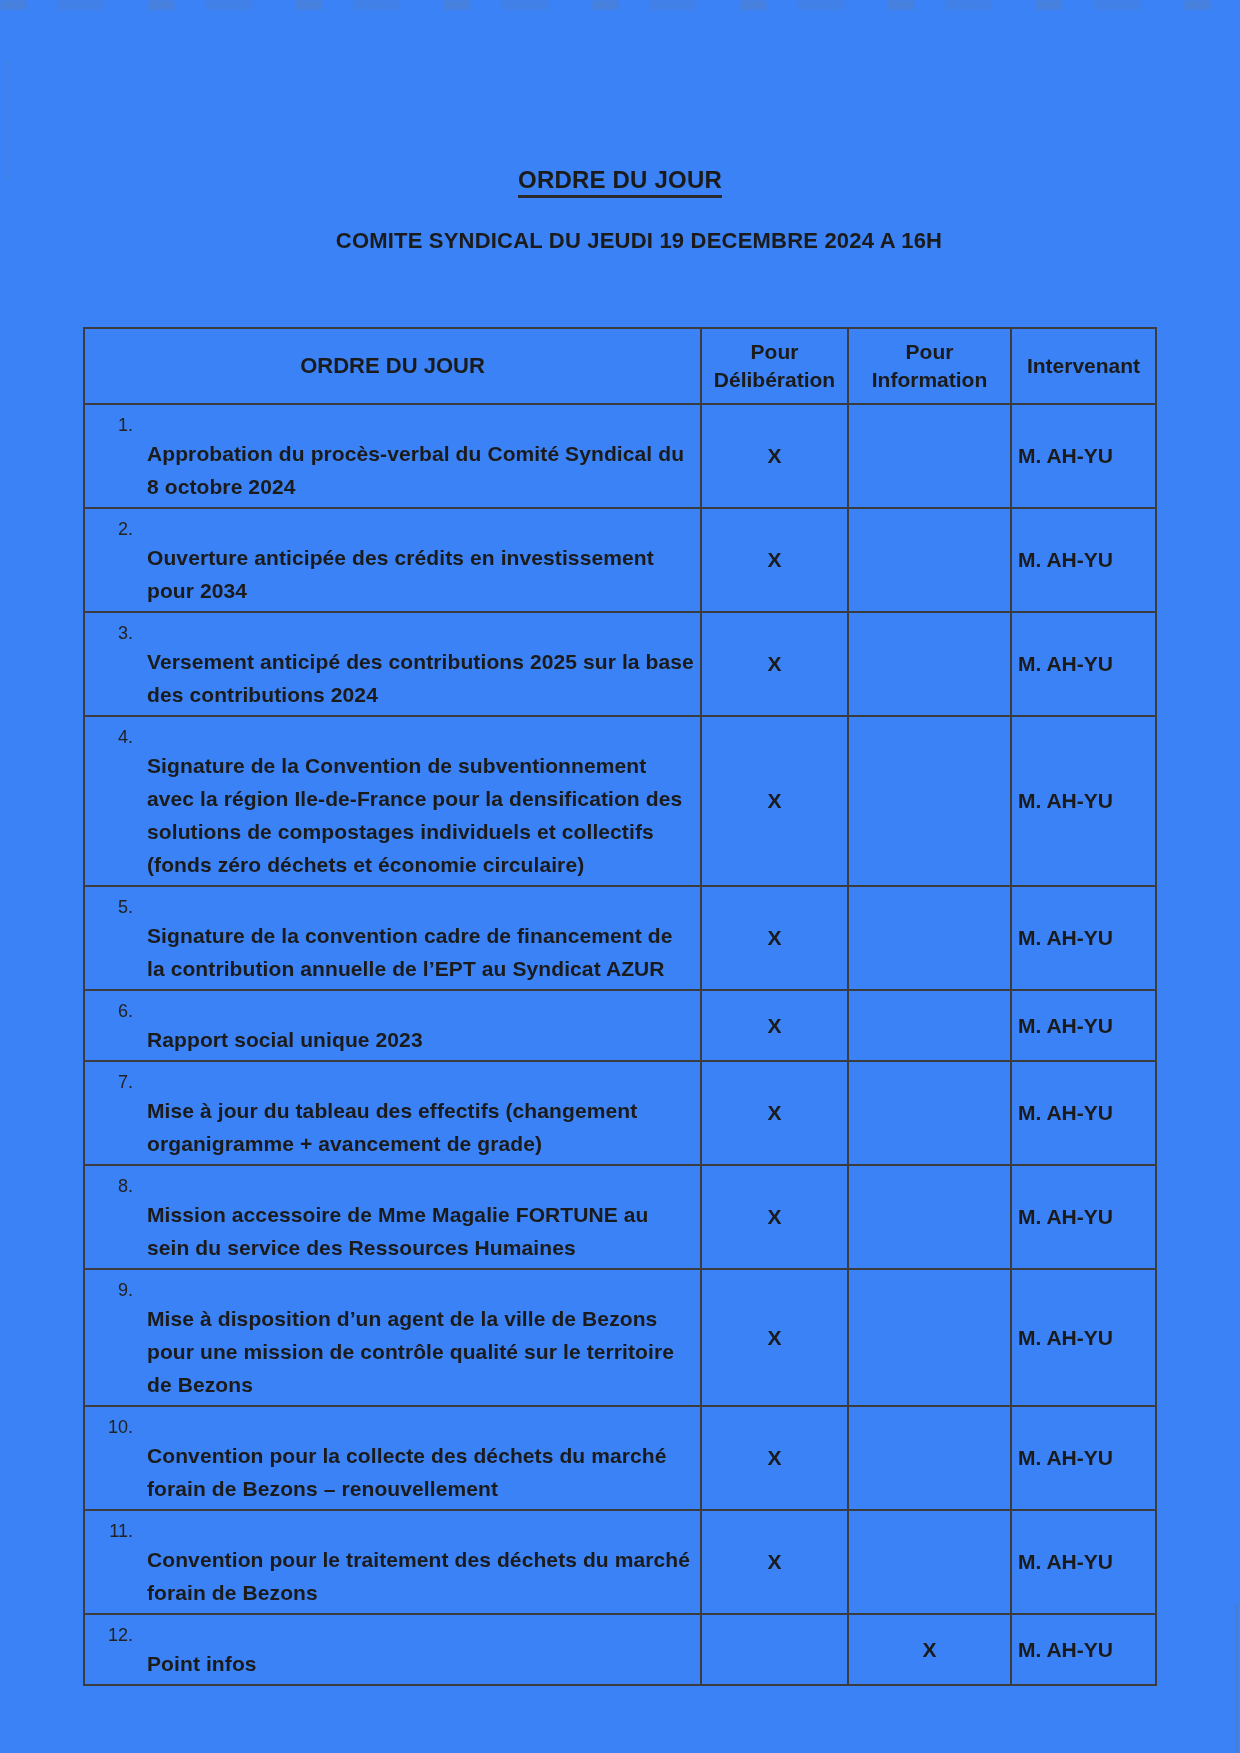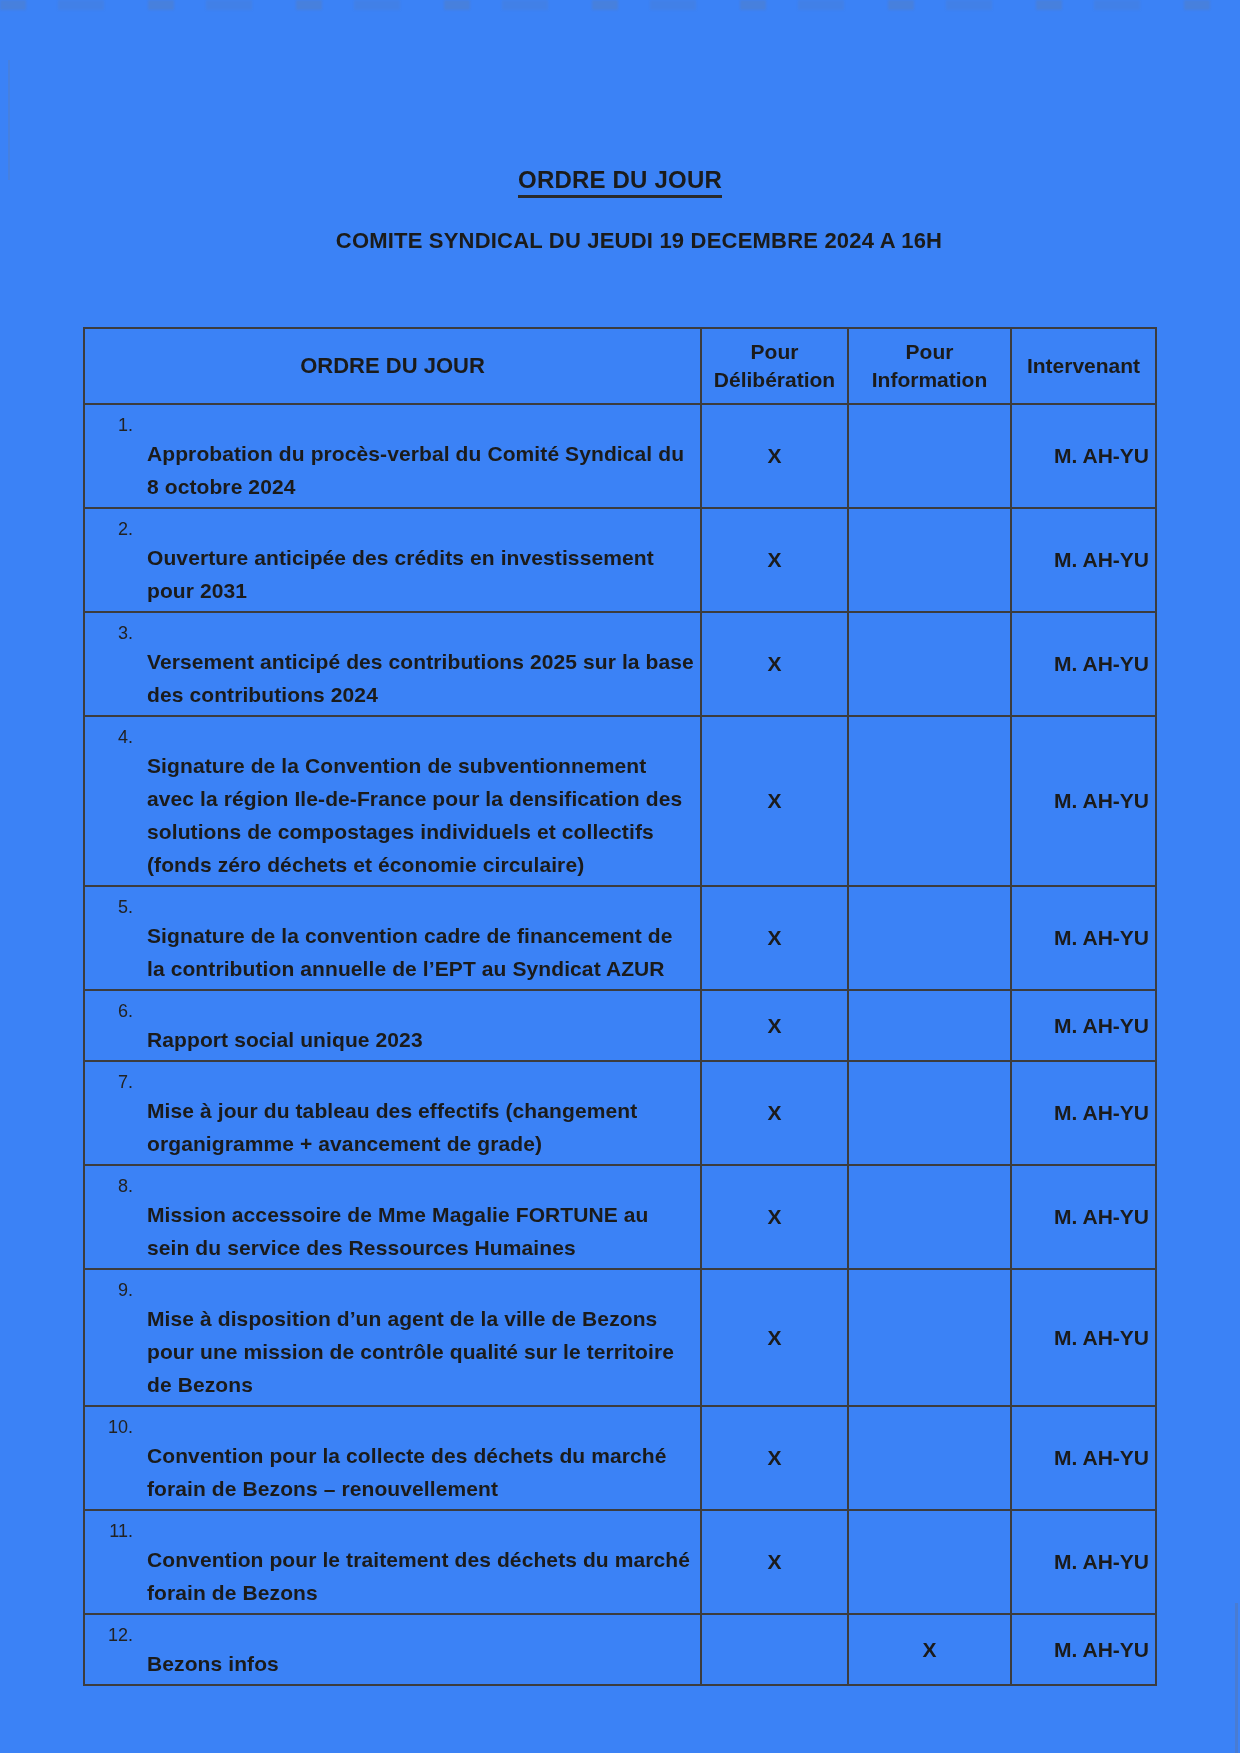--- a/index.html
+++ b/index.html
@@ -121,21 +121,21 @@
     line-height: 33px;
     letter-spacing: 0.1px;
     margin-top: 28px;
   }
   td.cell-mark {
     text-align: center;
     font-weight: 700;
     font-size: 21px;
   }
   td.cell-intervenant {
-    text-align: right;
+    text-align: left;
     font-weight: 700;
     font-size: 21px;
     white-space: nowrap;
   }
   
   tbody tr:nth-child(1)  { height: 74px; }
   tbody tr:nth-child(2)  { height: 72px; }
   tbody tr:nth-child(3)  { height: 74px; }
   tbody tr:nth-child(4)  { height: 149px; }
   tbody tr:nth-child(5)  { height: 72px; }
@@ -183,21 +183,21 @@
     </td>
     <td class="cell-mark">X</td>
     <td class="cell-mark"></td>
     <td class="cell-intervenant">M. AH-YU</td>
   </tr>
 
   <tr>
     <td class="cell-agenda">
       <div class="item-line">
         <span class="item-num">2.</span>
-        <span class="item-text">Ouverture anticipée des crédits en investissement pour 2031</span>
+        <span class="item-text">Ouverture anticipée des crédits en investissement pour 2034</span>
       </div>
     </td>
     <td class="cell-mark">X</td>
     <td class="cell-mark"></td>
     <td class="cell-intervenant">M. AH-YU</td>
   </tr>
 
   <tr>
     <td class="cell-agenda">
       <div class="item-line">
@@ -303,21 +303,21 @@
     </td>
     <td class="cell-mark">X</td>
     <td class="cell-mark"></td>
     <td class="cell-intervenant">M. AH-YU</td>
   </tr>
 
   <tr>
     <td class="cell-agenda">
       <div class="item-line">
         <span class="item-num">12.</span>
-        <span class="item-text">Bezons infos</span>
+        <span class="item-text">Point infos</span>
       </div>
     </td>
     <td class="cell-mark"></td>
     <td class="cell-mark">X</td>
     <td class="cell-intervenant">M. AH-YU</td>
   </tr>
 </tbody>
   </table>
 </div>
 

